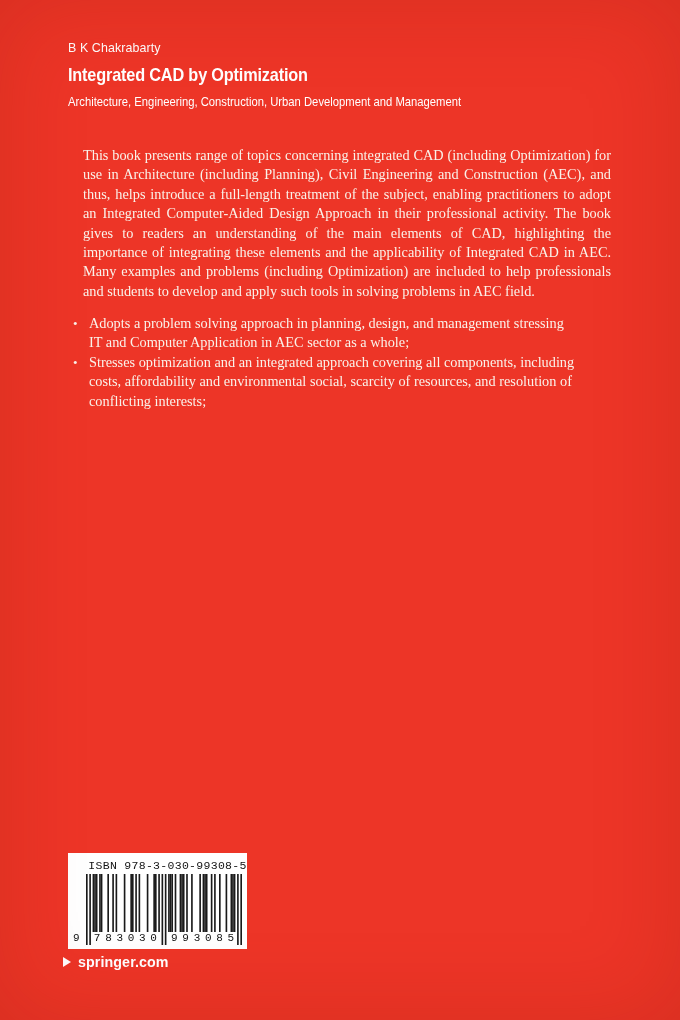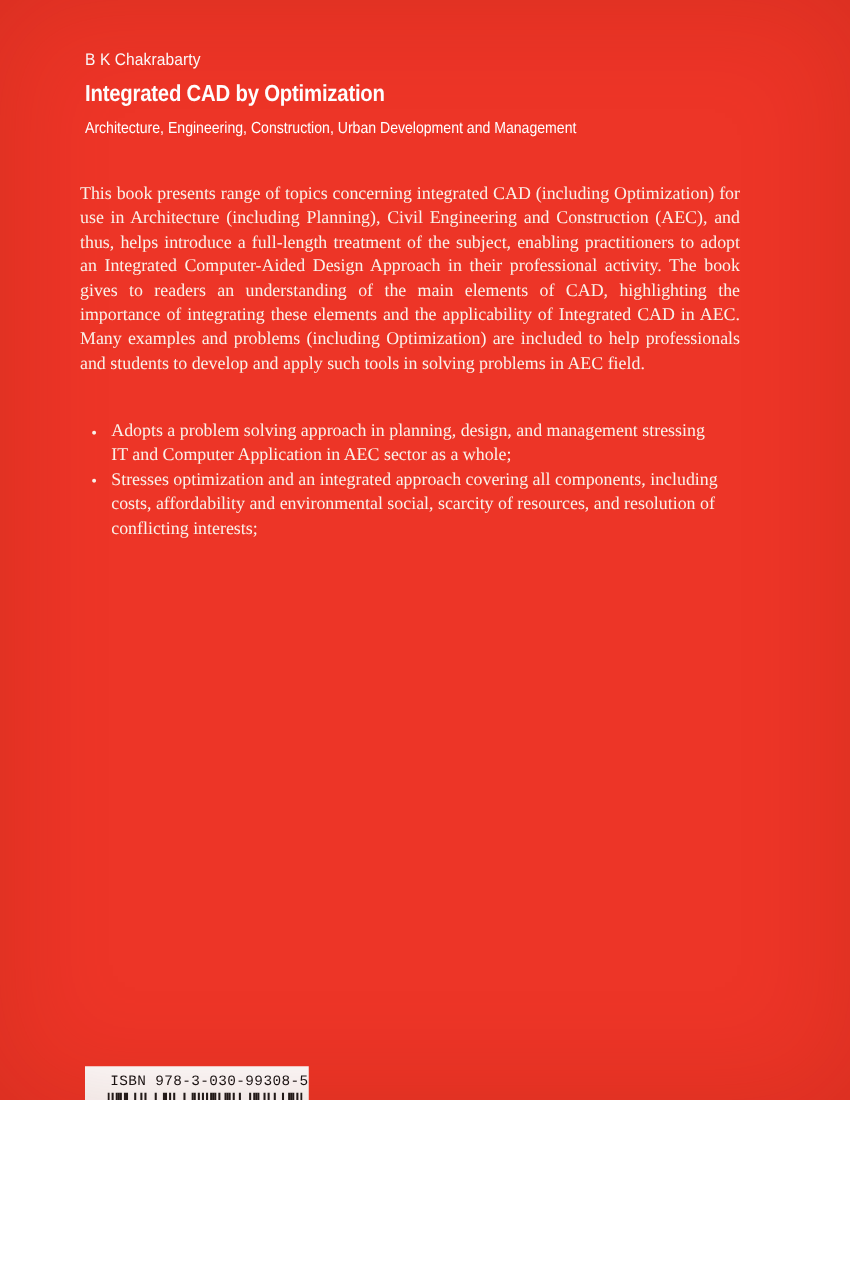--- a/index.html
+++ b/index.html
@@ -3,21 +3,21 @@
 <meta charset="utf-8">
 <style>
   html, body { margin: 0; padding: 0; }
   body {
     width: 680px; height: 1020px;
     font-family: "Liberation Sans", "DejaVu Sans", sans-serif;
     overflow: hidden;
   }
   .cover {
     position: relative;
-    width: 680px; height: 880px;
+    width: 680px; height: 1020px;
     background: #ED3527;
     overflow: hidden;
   }
   .cover::after {
     content: "";
     position: absolute; inset: 0;
     box-shadow: inset 0 0 90px rgba(130, 25, 12, 0.20);
     pointer-events: none;
   }
 
@@ -37,28 +37,28 @@
   }
   .subtitle {
     position: absolute; left: 68px; top: 94px;
     color: #ffffff; font-size: 12.8px; font-weight: 400;
     transform: scaleX(0.88); transform-origin: left center;
     white-space: nowrap;
   }
 
   
   .description {
-    position: absolute; left: 64px; top: 146px; width: 528px; margin: 0;
+    position: absolute; left: 83px; top: 146px; width: 528px; margin: 0;
     font-family: "Liberation Serif", "DejaVu Serif", serif;
     font-size: 14.3px; line-height: 19.4px;
     color: #FAF2EA;
     text-align: justify;
   }
   .bullets {
-    position: absolute; left: 68px; top: 336px; width: 508px;
+    position: absolute; left: 68px; top: 314px; width: 508px;
     margin: 0; padding: 0; list-style: none;
     font-family: "Liberation Serif", "DejaVu Serif", serif;
     font-size: 14.3px; line-height: 19.4px;
     color: #FAF2EA;
   }
   .bullets li {
     position: relative;
     padding-left: 21px;
   }
   .bullets li::before {

